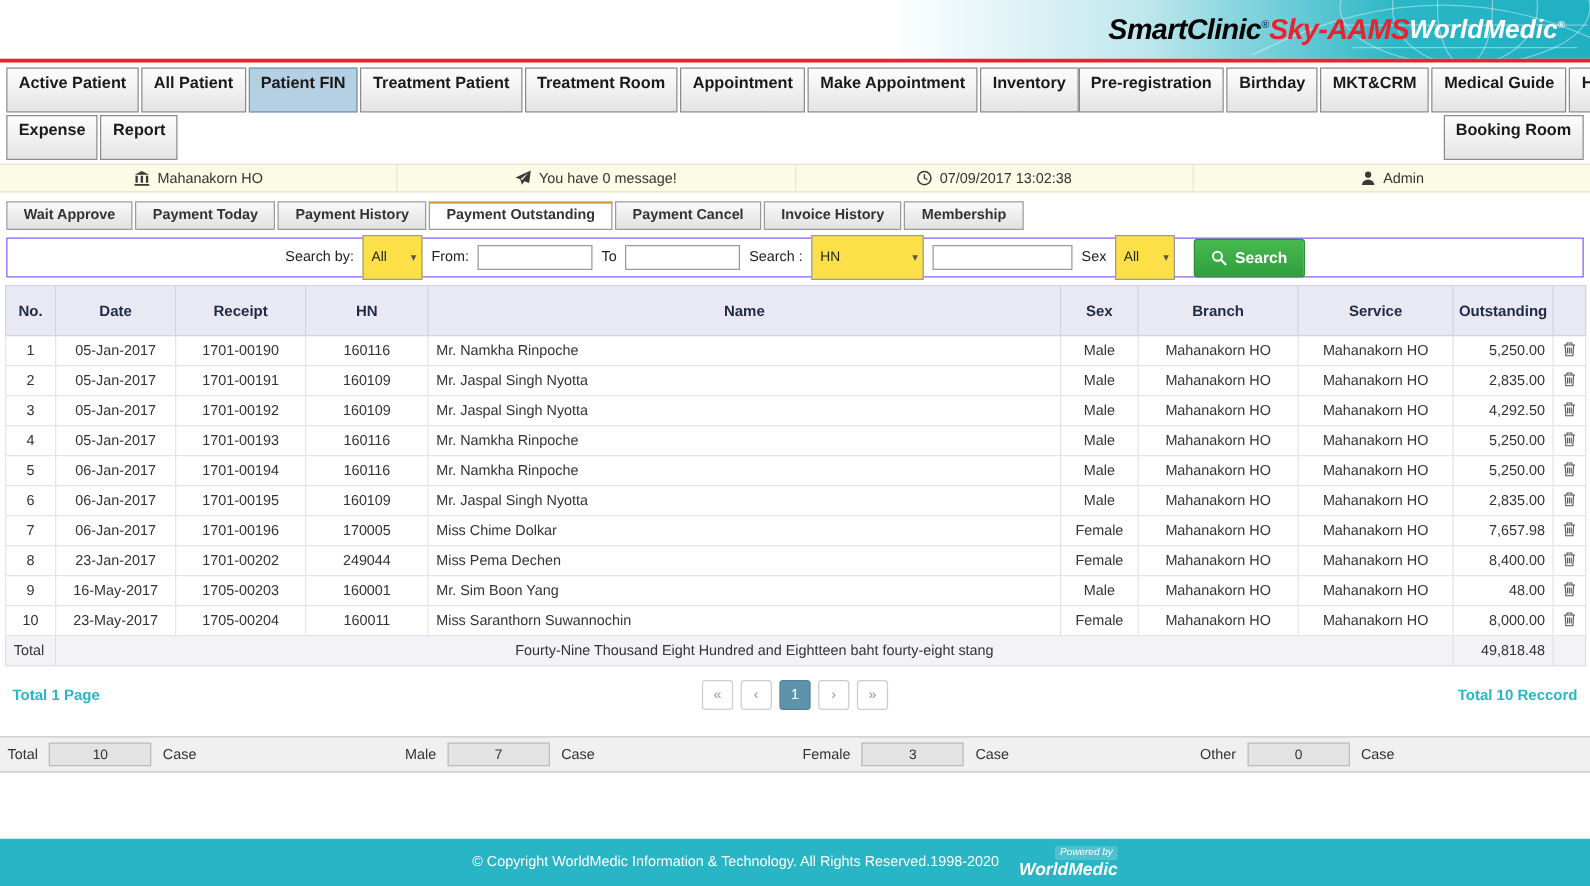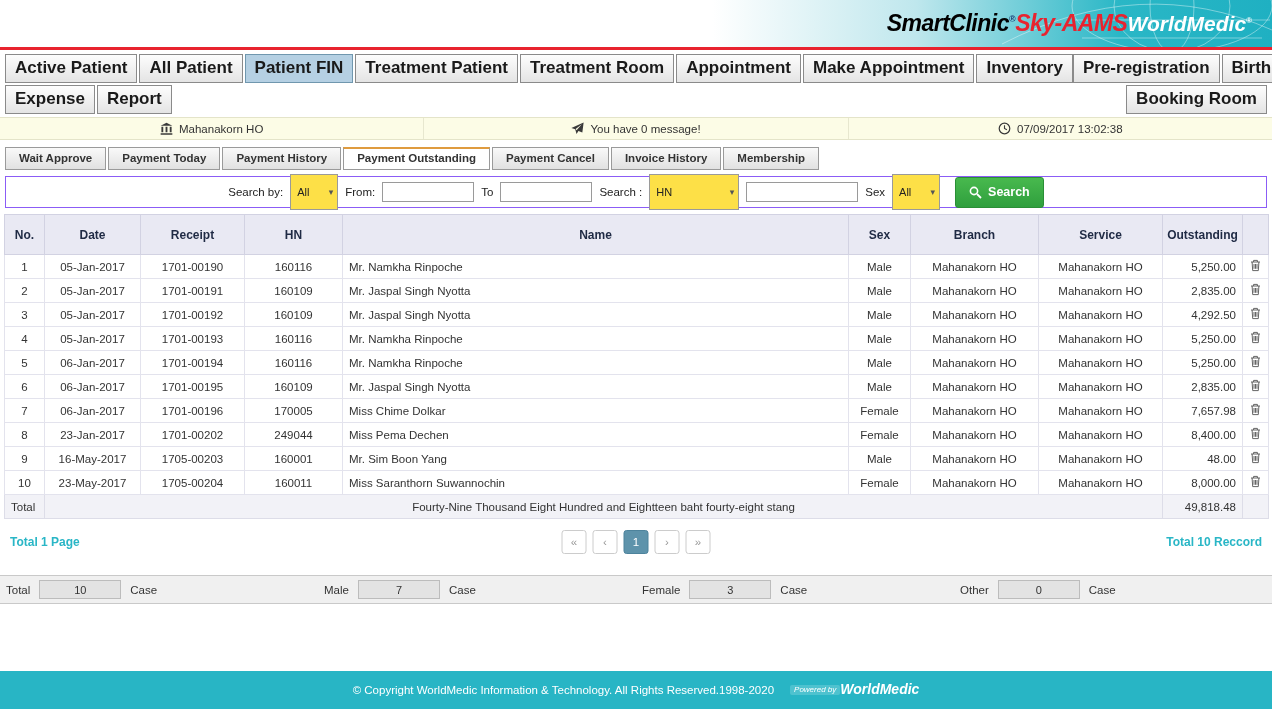--- a/index.html
+++ b/index.html
@@ -15,22 +15,22 @@
   .logo-sky{color:#e8232f}
   .logo-aams{color:#e8232f}
   .brand{color:#fff;font-size:21px;font-weight:bold;font-style:italic;padding-right:20px;z-index:2}
   .brand sup{font-size:8px}
   .globe{position:absolute;right:0;top:0;height:50px;z-index:1}
 
   
   .nav{padding:4px 5px 1px 5px}
   .tabrow{display:flex;justify-content:space-between;margin-bottom:2px}
   .tabgroup{display:flex;gap:2px}
-  .tab{border:1px solid #8a8a8a;background:linear-gradient(#fdfdfd,#e4e4e4);padding:3px 9px 4px;
-    font-size:17px;font-weight:bold;color:#1a1a1a;white-space:nowrap;cursor:pointer}
+  .tab{border:1px solid #8a8a8a;background:linear-gradient(#fdfdfd,#e4e4e4);padding:3px 9px 16px;
+    font-size:13px;font-weight:bold;color:#1a1a1a;white-space:nowrap;cursor:pointer}
   .tab.active{background:#b5d0e3;border-color:#7097ae}
 
   
   .infobar{display:flex;background:#fcfce6;border-top:1px solid #e4e4c9;border-bottom:1px solid #e4e4c9;height:23px}
   .infocell{flex:1;display:flex;align-items:center;justify-content:center;gap:6px;font-size:11.5px;color:#333;
     border-right:1px solid #e7e7cf}
   .infocell:last-child{border-right:0}
   .infocell svg{flex:0 0 auto}
 
   
@@ -73,21 +73,21 @@
   
   .summary{background:#f0f0f0;border-top:1px solid #c9c9c9;border-bottom:1px solid #c9c9c9;height:29px;
     display:flex;align-items:center;margin-top:6px;font-size:11.5px;color:#333}
   .sgroup{width:25%;display:flex;align-items:center;gap:9px;padding-left:6px}
   .sbox{width:82px;height:19px;background:#e3e3e3;border:1px solid #bcbcbc;display:flex;align-items:center;
     justify-content:center;font-size:11px;color:#333}
 
   
   footer{position:absolute;bottom:0;left:0;width:100%;height:38px;background:#28b5c5;display:flex;
     align-items:center;justify-content:center;gap:16px;color:#fff;font-size:11.5px}
-  .powered{display:flex;flex-direction:row;align-items:center;line-height:1.1}
+  .powered{display:flex;flex-direction:column;align-items:flex-end;line-height:1.1}
   .powered .pby{font-size:8px;font-style:italic;background:rgba(255,255,255,.18);padding:1px 4px;border-radius:2px}
   .powered .pwm{font-size:14px;font-weight:bold;font-style:italic}
 </style>
 </head>
 <body>
 
 <header class="topbar">
   <div class="logo">
     <span>SmartClinic</span><span class="logo-reg">®</span><span class="logo-sky">Sky</span><span class="logo-aams">-AAMS</span>
   </div>
@@ -151,20 +151,27 @@
         <path fill="#3a3a3a" d="M13.6.5.4 6.5l4.1 1.4L6 12.8l2-3.1 4.2 1.6L13.6.5zM5 7.6l6.6-5.1L6 8.9 5 7.6z"></path>
       </svg>
     <span>You have 0 message!</span>
   </div>
   <div class="infocell">
     <svg width="13" height="13" viewBox="0 0 14 14">
         <circle cx="7" cy="7" r="5.7" fill="none" stroke="#3a3a3a" stroke-width="1.3"></circle>
         <path d="M7 3.6V7l2.6 1.4" fill="none" stroke="#3a3a3a" stroke-width="1.2"></path>
       </svg>
     <span>07/09/2017 13:02:38</span>
+  </div>
+  <div class="infocell">
+    <svg width="13" height="13" viewBox="0 0 14 14">
+        <circle cx="7" cy="4" r="2.7" fill="#3a3a3a"></circle>
+        <path d="M1.6 13a5.4 4.8 0 0 1 10.8 0z" fill="#3a3a3a"></path>
+      </svg>
+    <span>Admin</span>
   </div>
 </div>
 
 <div class="subtabs" id="subtabs">
     <div class="subtab">Wait Approve</div>
     <div class="subtab">Payment Today</div>
     <div class="subtab">Payment History</div>
     <div class="subtab active">Payment Outstanding</div>
     <div class="subtab">Payment Cancel</div>
     <div class="subtab">Invoice History</div>

